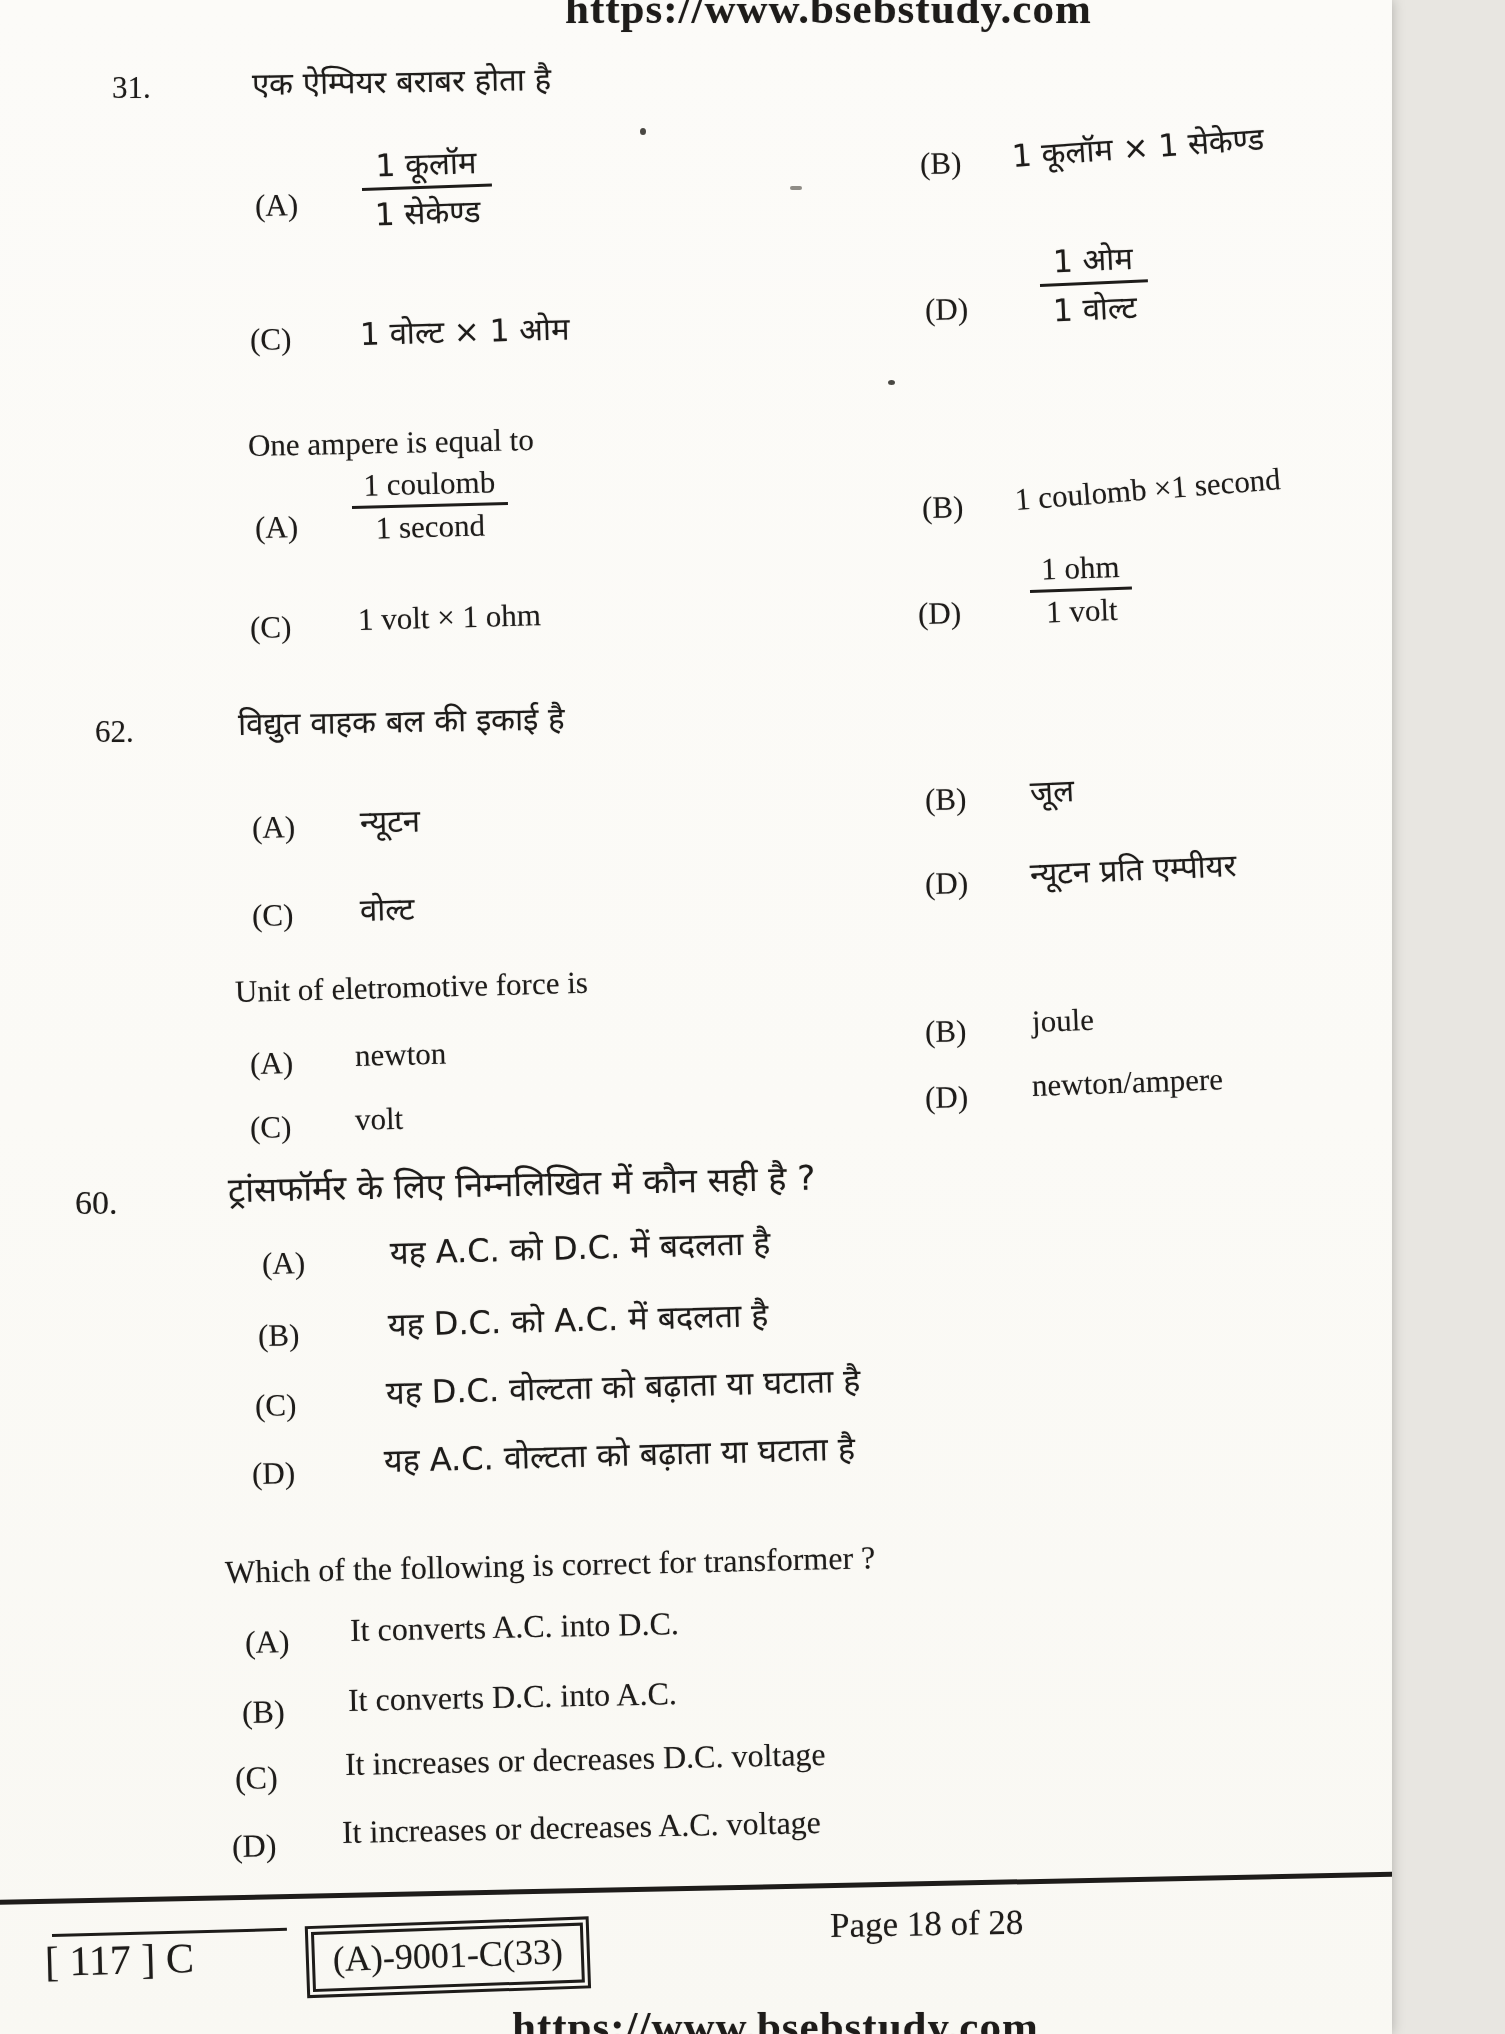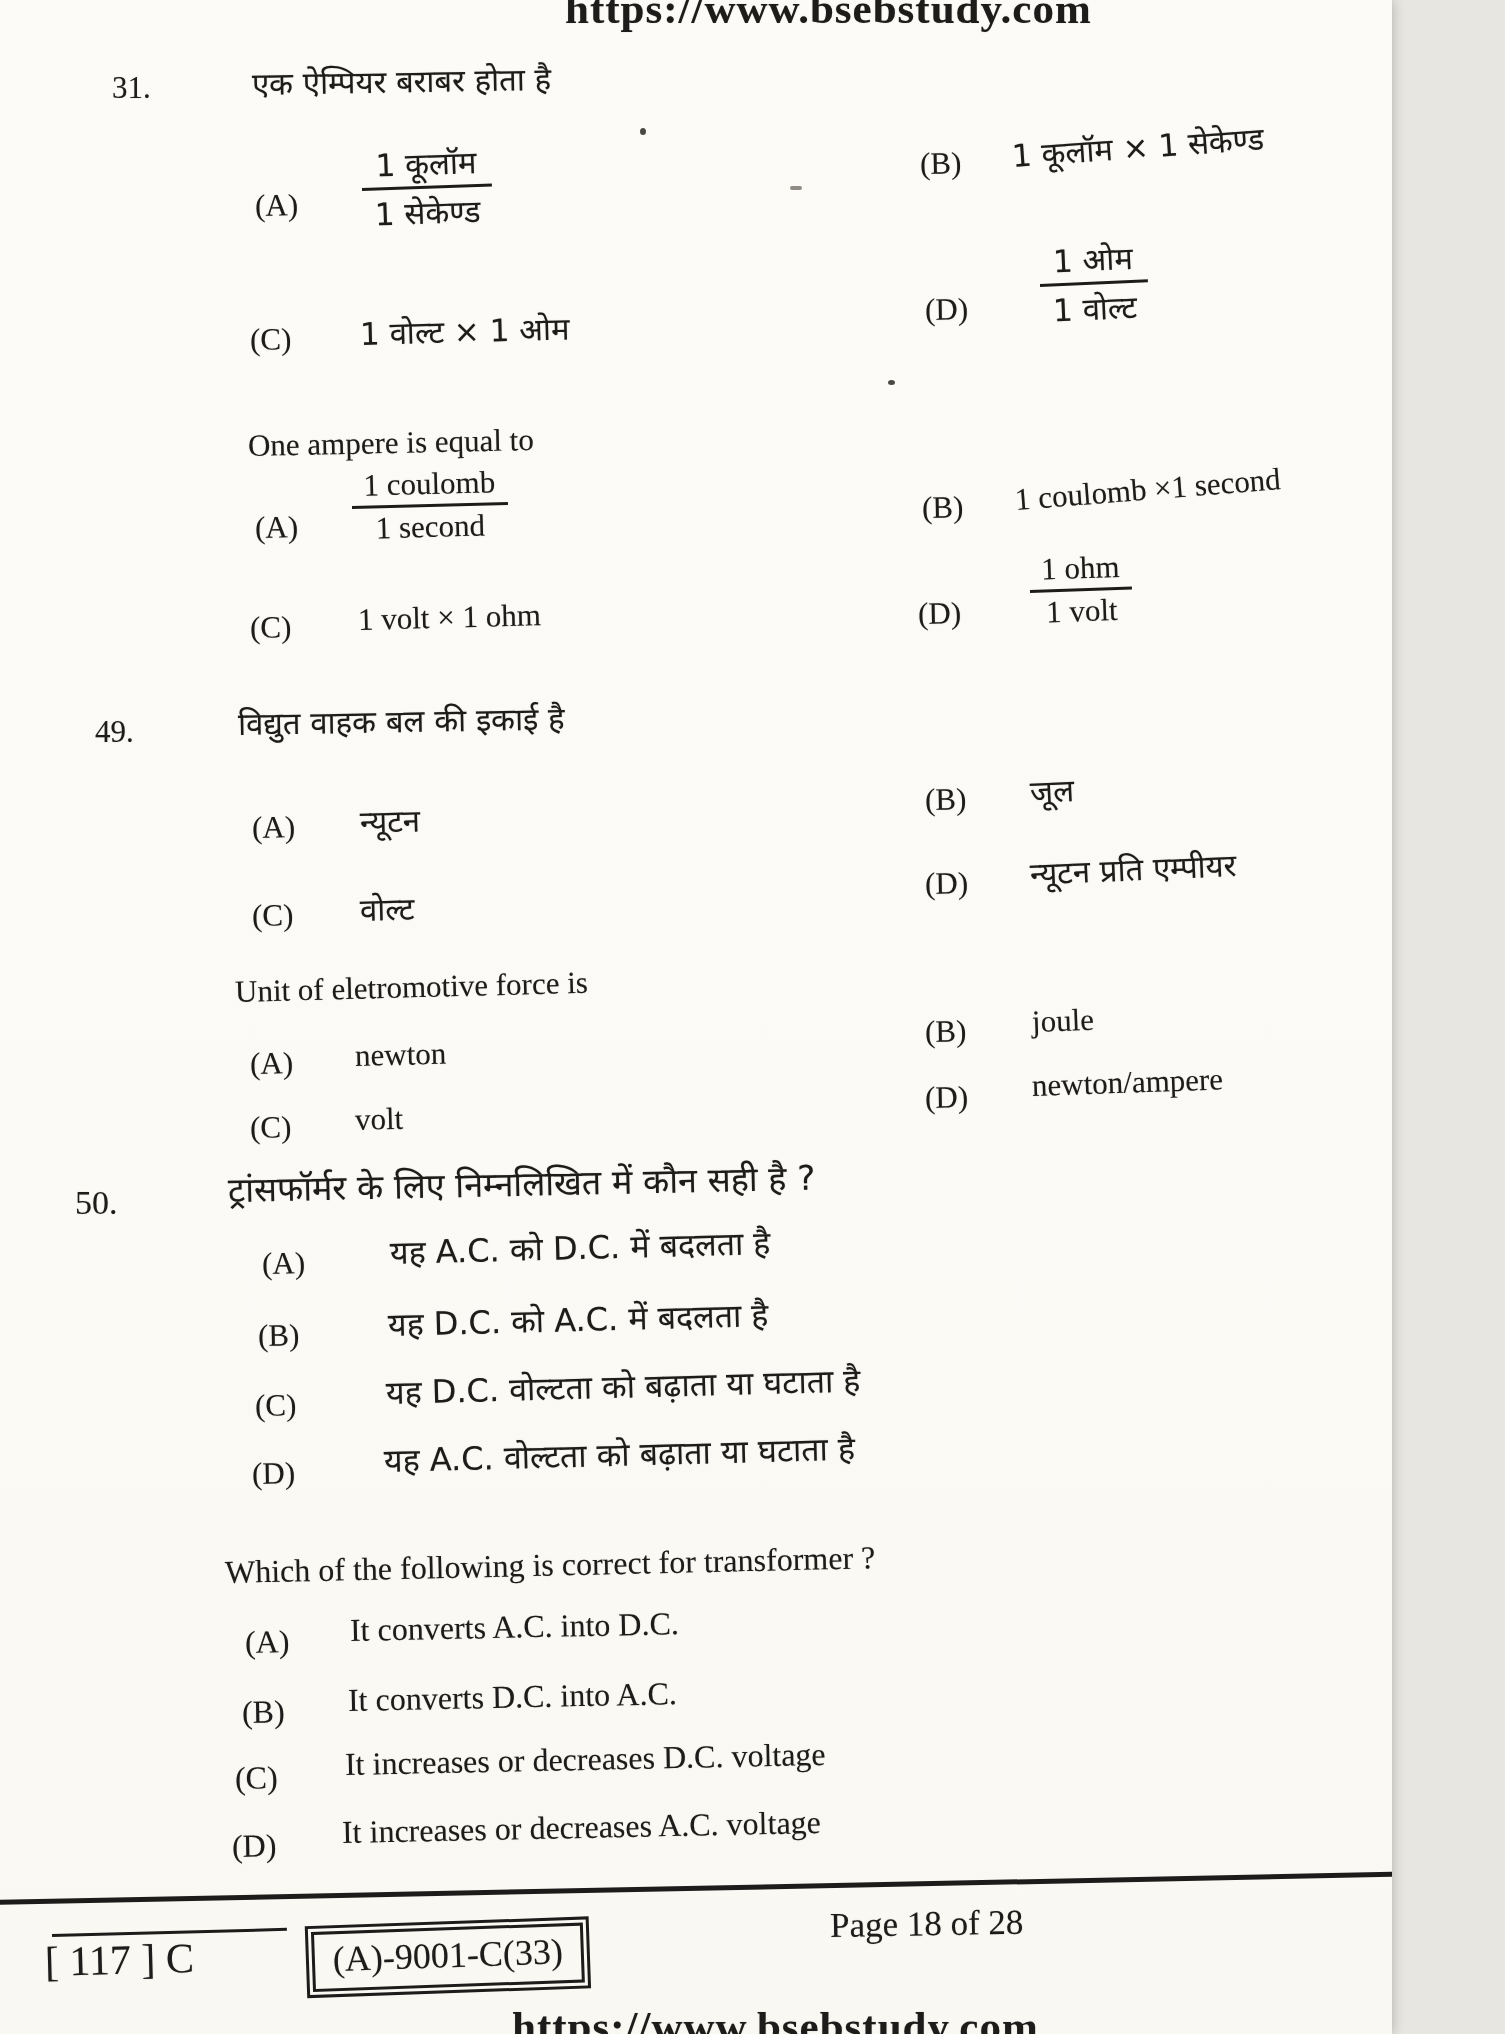--- a/index.html
+++ b/index.html
@@ -66,21 +66,21 @@
 
   <div class="t en" style="left:250px; top:610px; transform:rotate(-1deg);">(C)</div>
   <div class="t en" style="left:358px; top:602px; transform:rotate(-1.5deg);">1 volt × 1 ohm</div>
 
   <div class="t en" style="left:918px; top:596px; transform:rotate(-1deg);">(D)</div>
   <div class="frac en" style="left:1030px; top:550px; transform:rotate(-2deg);">
     <div class="num">1 ohm</div>
     <div class="den">1 volt</div>
   </div>
 
-  <div class="t en" style="left:95px; top:714px;">49.</div>
+  <div class="t en" style="left:95px; top:714px;">62.</div>
   <div class="t hi" style="left:238px; top:702px; transform:rotate(-1deg);">विद्युत वाहक बल की इकाई है</div>
 
   <div class="t en" style="left:252px; top:810px; transform:rotate(-1deg);">(A)</div>
   <div class="t hi" style="left:360px; top:800px; transform:rotate(-1.5deg);">न्यूटन</div>
 
   <div class="t en" style="left:925px; top:782px; transform:rotate(-1deg);">(B)</div>
   <div class="t hi" style="left:1030px; top:770px; transform:rotate(-2.5deg);">जूल</div>
 
   <div class="t en" style="left:252px; top:898px; transform:rotate(-1deg);">(C)</div>
   <div class="t hi" style="left:360px; top:888px; transform:rotate(-1.5deg);">वोल्ट</div>
@@ -95,21 +95,21 @@
 
   <div class="t en" style="left:925px; top:1014px; transform:rotate(-1deg);">(B)</div>
   <div class="t en" style="left:1032px; top:1004px; transform:rotate(-2deg);">joule</div>
 
   <div class="t en" style="left:250px; top:1110px; transform:rotate(-1deg);">(C)</div>
   <div class="t en" style="left:355px; top:1102px; transform:rotate(-1.5deg);">volt</div>
 
   <div class="t en" style="left:925px; top:1080px; transform:rotate(-1deg);">(D)</div>
   <div class="t en" style="left:1032px; top:1068px; transform:rotate(-2deg);">newton/ampere</div>
 
-  <div class="t en big" style="left:75px; top:1184px;">50.</div>
+  <div class="t en big" style="left:75px; top:1184px;">60.</div>
   <div class="t hi big" style="left:228px; top:1166px; transform:rotate(-1.2deg);">ट्रांसफॉर्मर के लिए निम्नलिखित में कौन सही है ?</div>
 
   <div class="t en" style="left:262px; top:1246px; transform:rotate(-1deg);">(A)</div>
   <div class="t hi" style="left:390px; top:1230px; transform:rotate(-1.5deg); font-size:32px;">यह A.C. को D.C. में बदलता है</div>
 
   <div class="t en" style="left:258px; top:1318px; transform:rotate(-1deg);">(B)</div>
   <div class="t hi" style="left:388px; top:1302px; transform:rotate(-1.5deg); font-size:32px;">यह D.C. को A.C. में बदलता है</div>
 
   <div class="t en" style="left:255px; top:1388px; transform:rotate(-1deg);">(C)</div>
   <div class="t hi" style="left:386px; top:1370px; transform:rotate(-1.5deg); font-size:32px;">यह D.C. वोल्टता को बढ़ाता या घटाता है</div>

